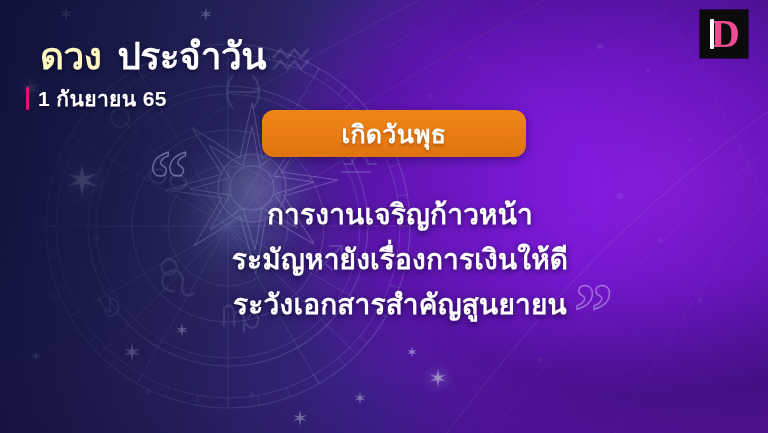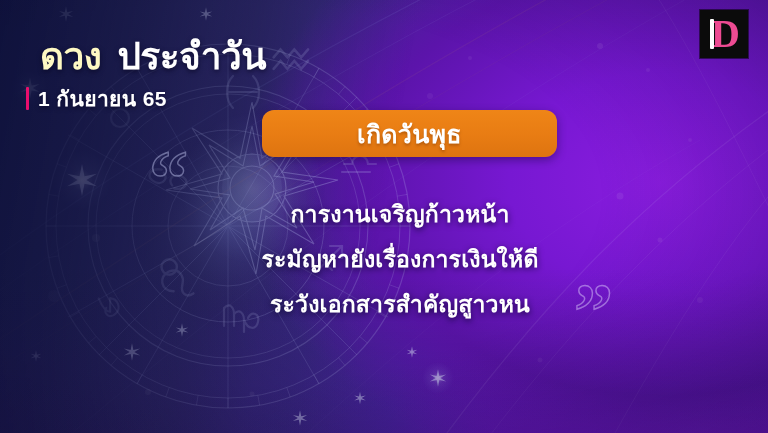--- a/index.html
+++ b/index.html
@@ -130,21 +130,21 @@
     font-weight: 700;
     letter-spacing: 0.4px;
     text-shadow: 0 2px 4px rgba(6,4,30,0.6);
   }
 
   
   .badge {
     position: absolute;
     left: 262px;
     top: 110px;
-    width: 295px;
+    width: 264px;
     height: 47px;
     background: linear-gradient(180deg, #ef8517 0%, #e87c13 55%, #de7410 100%);
     border-radius: 12px;
     display: flex;
     align-items: center;
     justify-content: center;
     box-shadow: 0 3px 10px rgba(20,6,60,0.45);
   }
   .badge-text {
     color: #ffffff;
@@ -158,21 +158,21 @@
   
   .body-lines {
     position: absolute;
     left: 190px;
     top: 192px;
     width: 420px;
     text-align: center;
   }
   .body-line {
     color: #ffffff;
-    font-size: 23px;
+    font-size: 28px;
     font-weight: 600;
     line-height: 45px;
     letter-spacing: 0.2px;
     text-shadow: 0 2px 6px rgba(10,6,40,0.75);
     white-space: nowrap;
   }
 
   
   .quote {
     position: absolute;
@@ -535,17 +535,17 @@
   <div class="badge">
     <span class="badge-text">เกิดวันพุธ</span>
   </div>
 
   <div class="quote quote-open">“</div>
   <div class="quote quote-close">”</div>
 
   <div class="body-lines">
     <div class="body-line">การงานเจริญก้าวหน้า</div>
     <div class="body-line">ระมัญหายังเรื่องการเงินให้ดี</div>
-    <div class="body-line">ระวังเอกสารสำคัญสูาวหน</div>
+    <div class="body-line">ระวังเอกสารสำคัญสูนยายน</div>
   </div>
 
 
 </div>
 
 </body></html>

